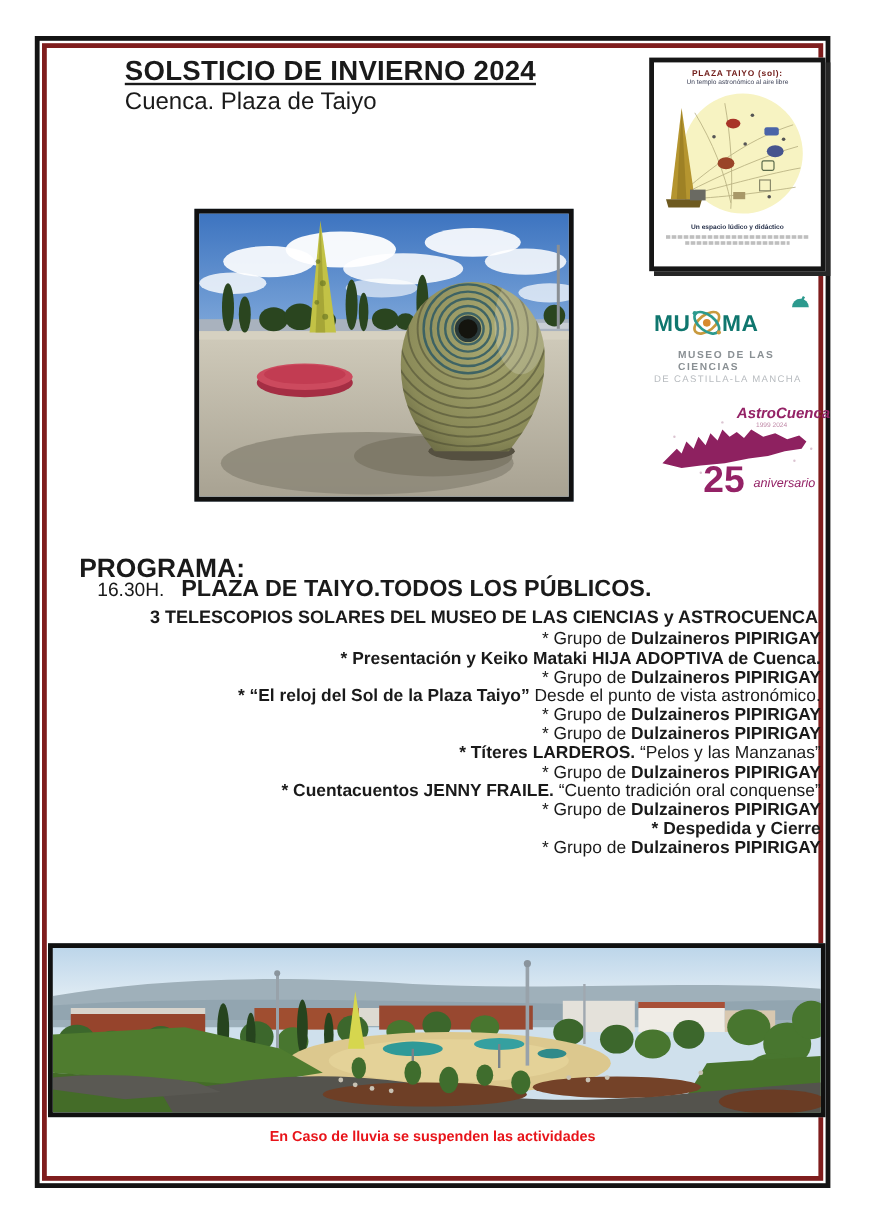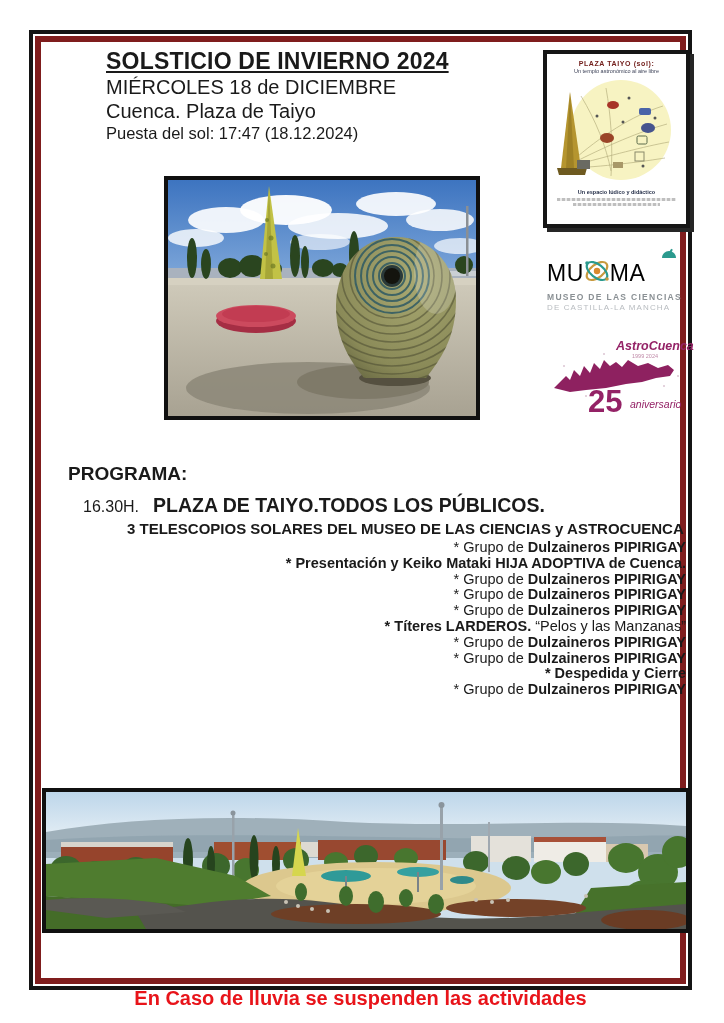--- a/index.html
+++ b/index.html
@@ -1,20 +1,20 @@
 <!DOCTYPE html>
 <html><head>
 <meta charset="utf-8">
 <style>
   html,body{margin:0;padding:0;background:#ffffff;}
   body{width:724px;height:1023px;position:relative;overflow:hidden;
        font-family:"Liberation Sans","DejaVu Sans",sans-serif;color:#1a1a1a;}
   .page-outer{position:absolute;left:29px;top:30px;width:663px;height:960px;
        border:4px solid #141414;box-sizing:border-box;padding:2px;background:#fff;}
-  .page-inner{width:100%;height:100%;border:6px solid #7f1d1d;box-sizing:border-box;
+  .page-inner{width:100%;height:100%;border:4px solid #7f1d1d;box-sizing:border-box;
        position:relative;background:#fff;}
 
   
   .hdr{position:absolute;left:65px;top:6px;width:430px;}
   .hdr .t1{font-size:23px;font-weight:bold;text-decoration:underline;line-height:27px;letter-spacing:.2px;}
   .hdr .t2{font-size:20px;line-height:24px;}
   .hdr .t3{font-size:16.5px;line-height:21px;}
 
   
   .mini-poster{position:absolute;left:502px;top:8px;width:139px;height:170px;
@@ -28,66 +28,64 @@
   .fp1{width:86%;}.fp2{width:62%;margin-top:2px;}
 
   
   .main-photo{position:absolute;left:123px;top:134px;width:316px;height:244px;
       border:4px solid #101010;box-sizing:border-box;background:#9db3c8;}
   .main-photo svg{display:block;}
 
   
   .mucma{position:absolute;left:506px;top:210px;width:142px;text-align:left;}
   .mucma-row{display:flex;align-items:flex-end;position:relative;height:36px;}
-  .mucma-txt{font-size:23px;font-weight:normal;color:#000000;letter-spacing:.5px;line-height:30px;}
+  .mucma-txt{font-size:19px;font-weight:bold;color:#0f766e;letter-spacing:.5px;line-height:30px;}
   .mucma-dome{position:absolute;right:12px;top:-4px;}
-  .mucma-l1{font-size:8.5px;font-weight:bold;color:#8a9094;letter-spacing:1.3px;margin-top:4px;}
+  .mucma-l1{font-size:8.5px;font-weight:bold;color:#8a9094;letter-spacing:1.3px;margin-top:4px;margin-left:20px;}
   .mucma-l2{font-size:8px;color:#b8bcc0;letter-spacing:1.1px;margin-top:1px;}
 
   
   .astro{position:absolute;left:505px;top:294px;width:152px;height:86px;}
 
   
   .sec-head{position:absolute;left:0;top:384px;width:100%;text-align:center;
       font-size:28.5px;text-decoration:underline;letter-spacing:.3px;}
 
   
-  .programa-label{position:absolute;left:27px;top:421px;font-size:19px;font-weight:bold;}
+  .programa-label{position:absolute;left:27px;top:421px;font-size:22px;font-weight:bold;}
   .program{position:absolute;left:27px;top:440px;width:618px;}
-  .prog-headline{padding-left:15px;white-space:nowrap;height:26px;margin-top:12px;}
+  .prog-headline{padding-left:15px;white-space:nowrap;height:26px;}
   .prog-time{font-size:16px;}
   .prog-title{font-size:19.5px;font-weight:bold;margin-left:14px;}
   .prog-sub{padding-left:59px;font-size:15px;font-weight:bold;height:20px;white-space:nowrap;}
   .prog-items{font-size:14.5px;line-height:15.8px;text-align:right;}
   .prog-items .line{white-space:nowrap;}
   .prog-items .lvl2{padding-left:95px;}
   .prog-items .lvl0{padding-left:52px;white-space:normal;}
   .prog-items .b{font-weight:bold;}
 
   
   .panorama{position:absolute;left:1px;top:746px;width:648px;height:145px;
       border:4px solid #101010;box-sizing:border-box;background:#cfe0ec;}
 
   
   .footer-line{position:absolute;left:0;width:100%;text-align:center;
-      font-weight:bold;font-size:20px;color:#e8141a;margin-top:45px;}
+      font-weight:bold;font-size:12px;color:#e8141a;}
   .fl1{top:900px;}
   .fl2{top:921px;}
 </style>
 </head>
 <body>
 
 <div class="page-outer">
 <div class="page-inner">
 
   <div class="hdr">
     <div class="t1">SOLSTICIO DE INVIERNO 2024</div>
-    <div class="t2">MIÉRCOLES 18 de DICIEMBRE</div>
     <div class="t2">Cuenca. Plaza de Taiyo</div>
-    <div class="t3">Puesta del sol: 17:47 (18.12.2024)</div>
   </div>
 
   <div class="mini-poster">
     <div class="mp-title">PLAZA TAIYO (sol):</div>
     <div class="mp-sub">Un templo astronómico al aire libre</div>
     <svg width="131" height="112" viewBox="0 0 131 112">
       <circle cx="70" cy="54" r="50" fill="#f7f3c2"></circle>
       <g stroke="#a8a070" stroke-width="0.7" fill="none" opacity="0.8">
         <path d="M20,86 C50,60 80,40 112,30"></path>
         <path d="M20,88 C55,70 90,55 116,48"></path>
@@ -254,24 +252,26 @@
   <div class="programa-label">PROGRAMA:</div>
   <div class="program">
     <div class="prog-headline">
       <span class="prog-time">16.30H.</span><span class="prog-title">PLAZA DE TAIYO.TODOS LOS PÚBLICOS.</span>
     </div>
     <div class="prog-sub">3 TELESCOPIOS SOLARES DEL MUSEO DE LAS CIENCIAS y ASTROCUENCA</div>
     <div class="prog-items" id="prog-items">
           <div class="line lvl2"><span>* Grupo de </span><span class="b">Dulzaineros PIPIRIGAY</span></div>
           <div class="line lvl2"><span class="b">* Presentación y Keiko Mataki HIJA ADOPTIVA de Cuenca.</span></div>
           <div class="line lvl2"><span>*  Grupo de </span><span class="b">Dulzaineros PIPIRIGAY</span></div>
+          <div class="line lvl2"><span class="b">* “El reloj del Sol de la Plaza Taiyo”</span><span> Desde el punto de vista astronómico.</span></div>
           <div class="line lvl2"><span>*  Grupo de </span><span class="b">Dulzaineros PIPIRIGAY</span></div>
           <div class="line lvl2"><span>* Grupo de </span><span class="b">Dulzaineros PIPIRIGAY</span></div>
           <div class="line lvl2"><span class="b">* Títeres LARDEROS.</span><span> “Pelos y las Manzanas”</span></div>
           <div class="line lvl2"><span>* Grupo de </span><span class="b">Dulzaineros PIPIRIGAY</span></div>
+          <div class="line lvl2"><span class="b">* Cuentacuentos JENNY FRAILE.</span><span> “Cuento tradición oral conquense”</span></div>
           <div class="line lvl2"><span>*  Grupo de </span><span class="b">Dulzaineros PIPIRIGAY</span></div>
           <div class="line lvl2"><span class="b">* Despedida y Cierre</span></div>
           <div class="line lvl2"><span>*  Grupo de </span><span class="b">Dulzaineros PIPIRIGAY</span></div>
         </div>
   </div>
 
   <div class="panorama">
     <svg width="640" height="137" viewBox="0 0 640 137">
       <defs>
         <linearGradient id="psky" x1="0" y1="0" x2="0" y2="1">

